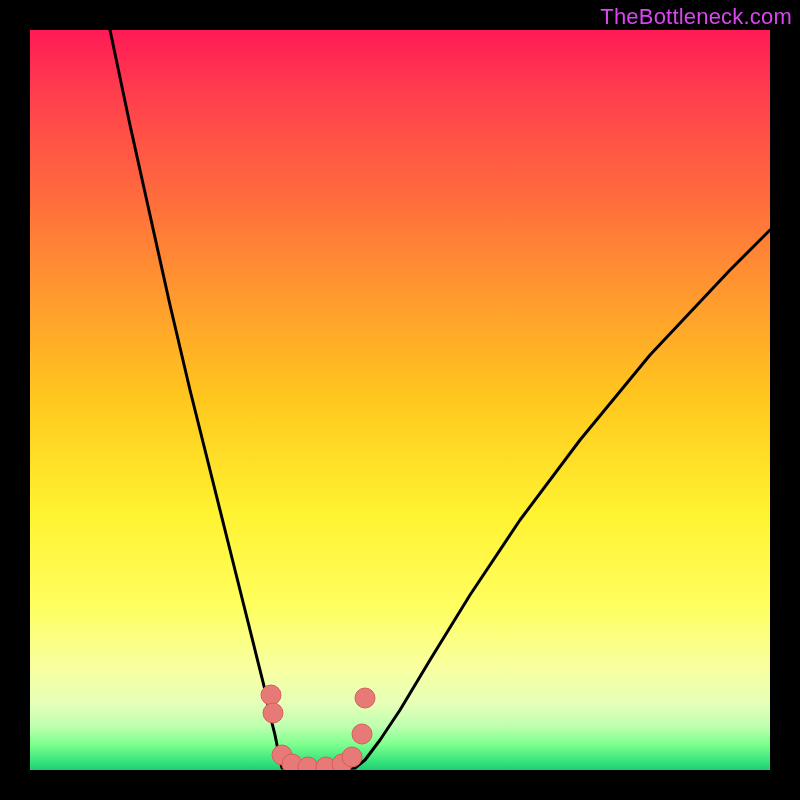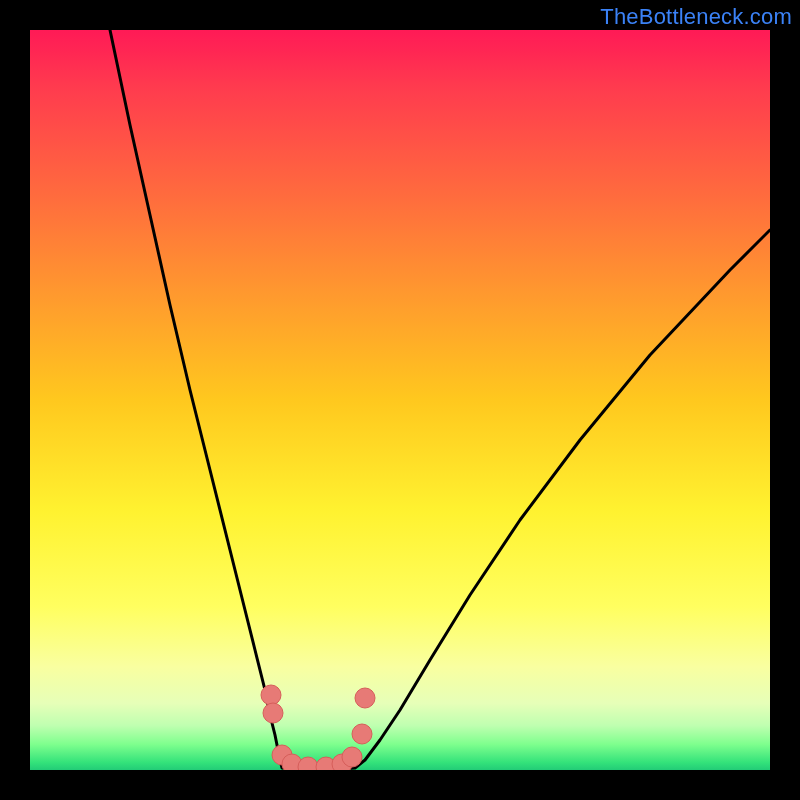--- a/index.html
+++ b/index.html
@@ -48,21 +48,21 @@
   }
   svg.curve {
     position: absolute;
     left: 0; top: 0;
     width: 100%; height: 100%;
   }
   .watermark {
     position: absolute;
     top: 4px;
     right: 8px;
-    color: #3b82f6;
+    color: #d946ef;
     font-size: 22px;
     font-weight: 500;
     letter-spacing: 0.2px;
     user-select: none;
   }
 </style>
 </head>
 <body>
 
 <div class="frame">

